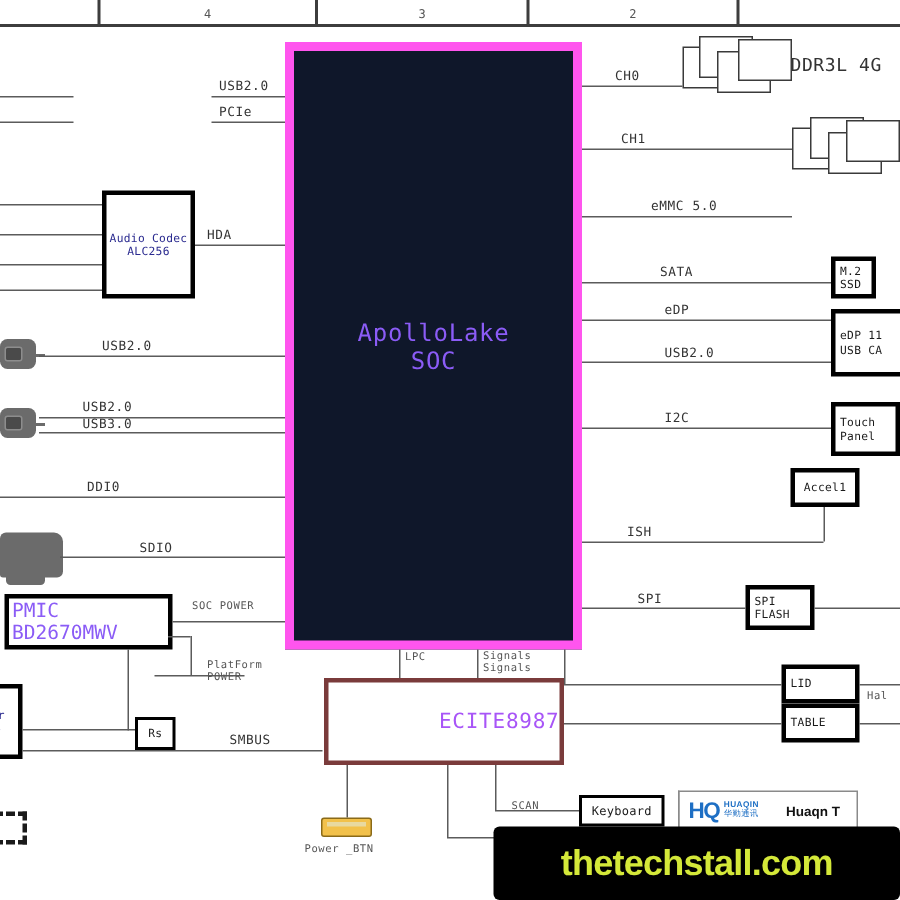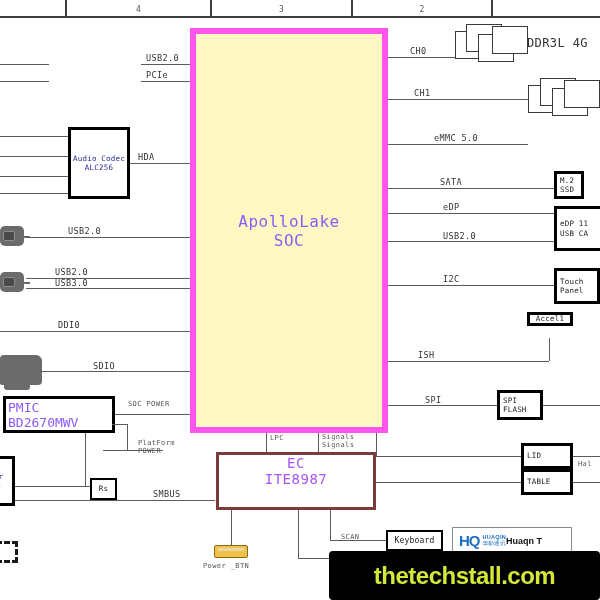--- a/index.html
+++ b/index.html
@@ -79,21 +79,21 @@
     align-items: flex-start;
     text-align: left;
     padding-left: 3px;
   }
   .box.thin { border-width: 2px; }
 
   
   #soc-box {
     position: absolute;
     border: 6px solid #ff55ee;
-    background: #fef9c3;
+    background: #0f172a;
     box-sizing: border-box;
     display: flex;
     flex-direction: column;
     align-items: center;
     justify-content: center;
   }
   #soc-box .soc-l1 {
     font-size: 16px;
     color: #8b5cf6;
     letter-spacing: .5px;
@@ -104,23 +104,23 @@
     letter-spacing: .5px;
   }
 
   
   #ec-box {
     position: absolute;
     border: 3px solid #7a3b3b;
     background: #ffffff;
     box-sizing: border-box;
     display: flex;
-    flex-direction: column;
-    align-items: center;
-    justify-content: flex-start;
+    flex-direction: row;
+    align-items: center;
+    justify-content: flex-end;
   }
   #ec-box .ec-l1, #ec-box .ec-l2 {
     font-size: 14px;
     color: #a855f7;
     letter-spacing: .5px;
   }
 
   
   #pmic-box {
     position: absolute;
@@ -237,20 +237,21 @@
     font-weight: bold;
     letter-spacing: .3px;
   }
   #huaqin-logo .hq-cn {
     font-size: 5.5px;
     color: #1e6fc4;
     font-family: "Liberation Sans", sans-serif;
     letter-spacing: .3px;
   }
   #tb-company {
+    margin-left: 18px;
     font-size: 9px;
     font-weight: bold;
     color: #111;
     font-family: "Liberation Sans", sans-serif;
     white-space: nowrap;
   }
 
   
   #watermark {
     position: absolute;
@@ -400,21 +401,21 @@
   <div class="wire h" style="left:388px; top:241px; width:166px;"></div>
   <div class="netlabel" style="left:443px; top:231px;">USB2.0</div>
 
   <div class="box left-text dark-text" style="left:554px; top:268px; width:46px; height:36px;">
     <div>Touch</div>
     <div>Panel</div>
   </div>
   <div class="wire h" style="left:388px; top:285px; width:166px;"></div>
   <div class="netlabel" style="left:443px; top:274px;">I2C</div>
 
-  <div class="box dark-text" style="left:527px; top:312px; width:46px; height:14px;">
+  <div class="box dark-text" style="left:527px; top:312px; width:46px; height:26px;">
     <div>Accel1</div>
   </div>
   <div class="wire v" style="left:549px; top:338px; height:23px;"></div>
   <div class="wire h" style="left:388px; top:361px; width:161px;"></div>
   <div class="netlabel" style="left:418px; top:350px;">ISH</div>
 
   <div class="box left-text dark-text" style="left:497px; top:390px; width:46px; height:30px;">
     <div>SPI</div>
     <div>FLASH</div>
   </div>

